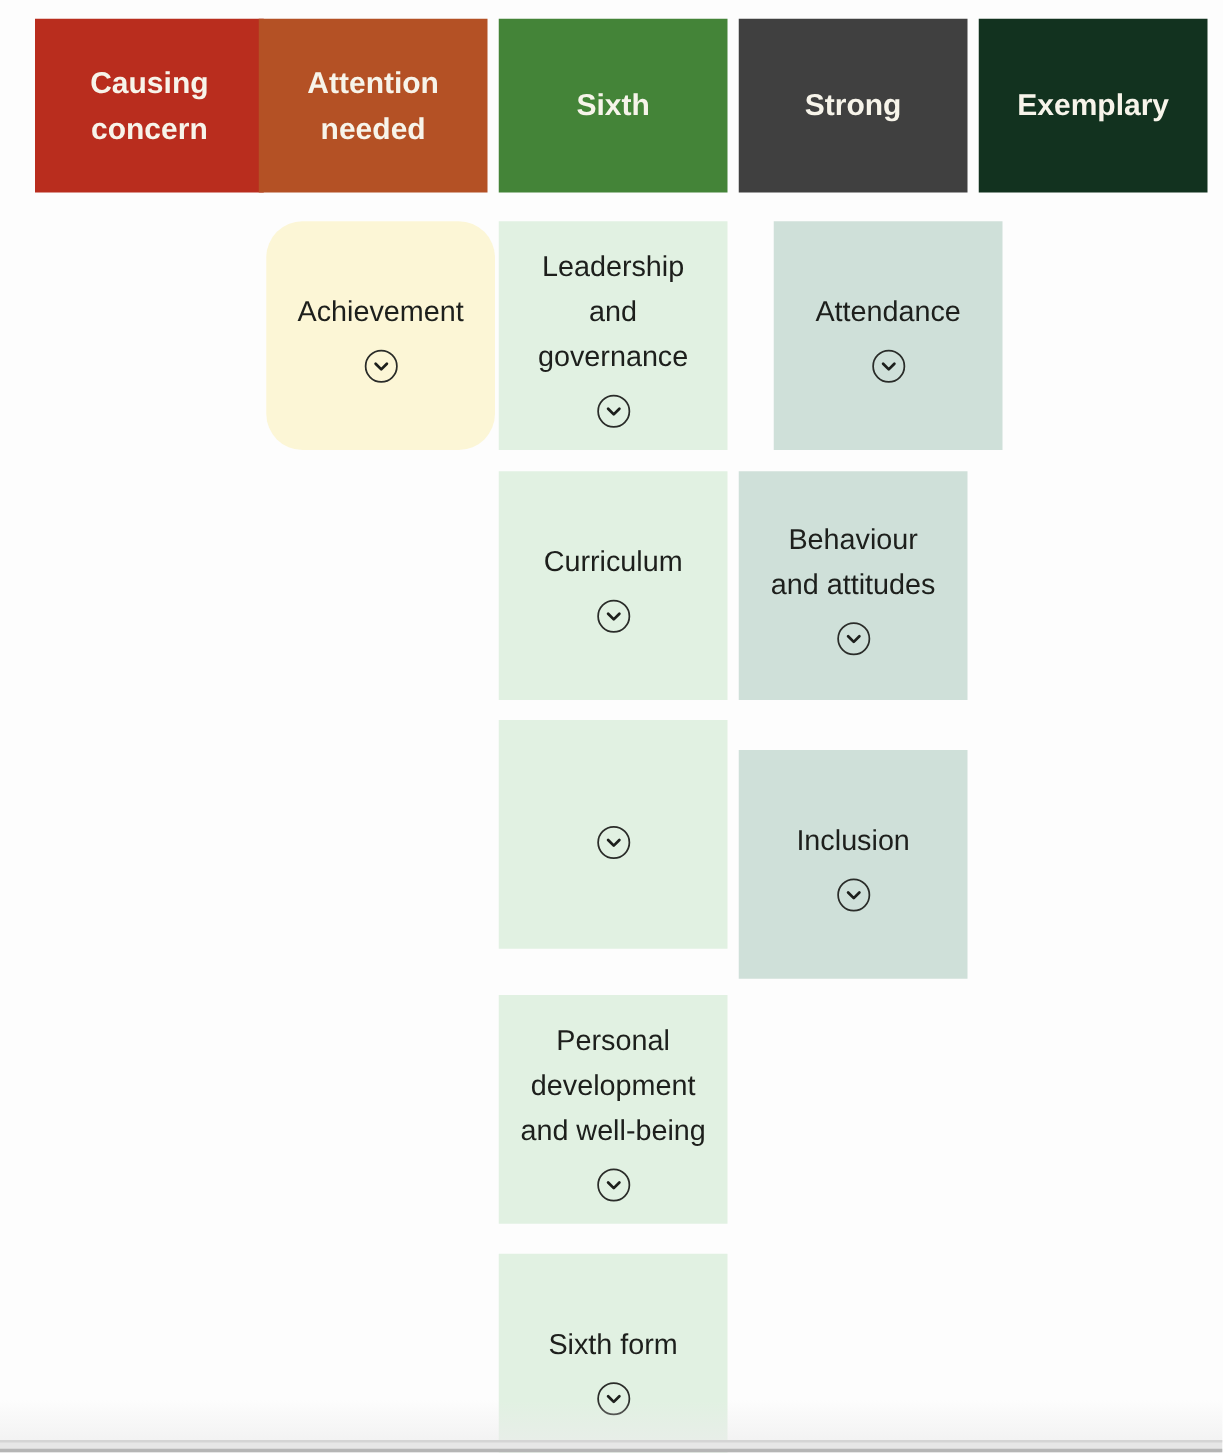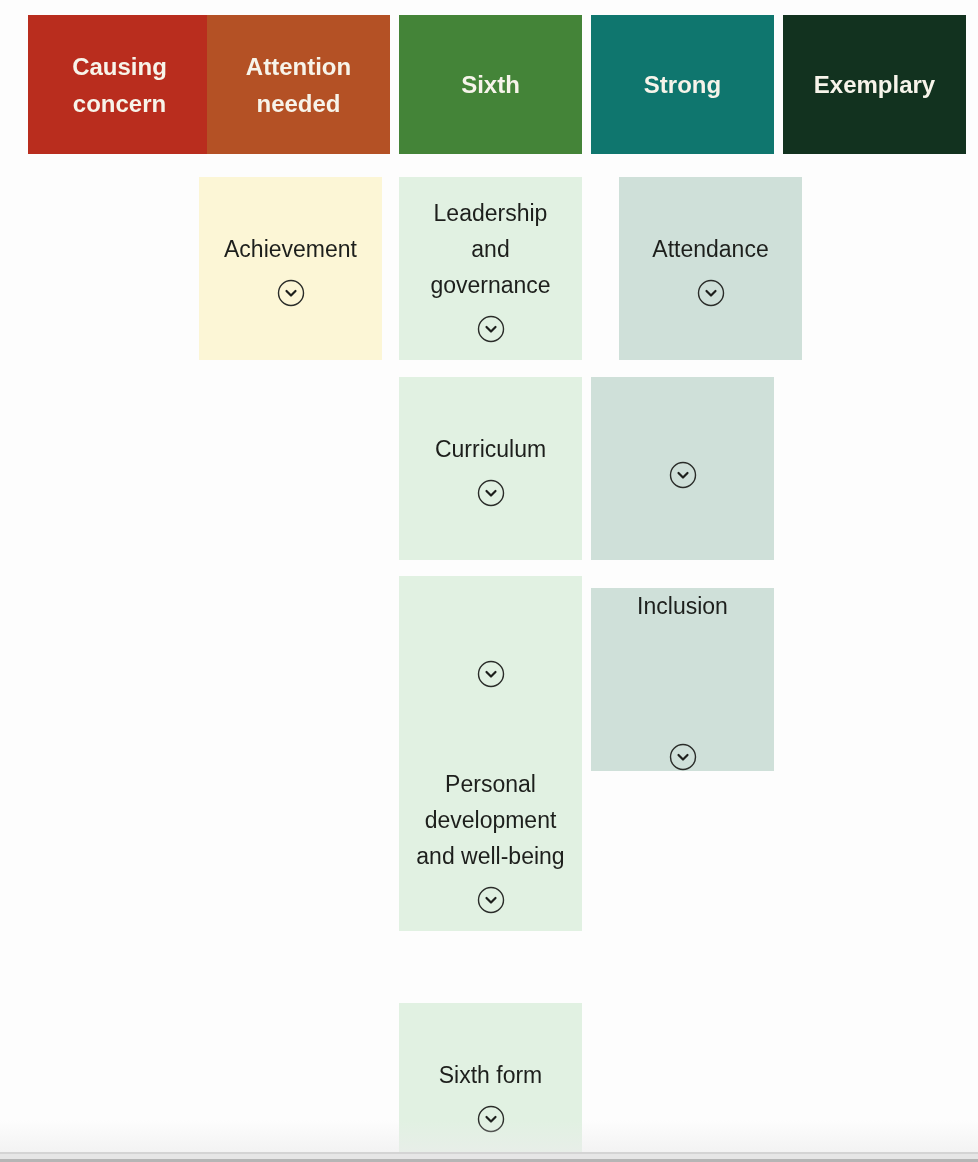--- a/index.html
+++ b/index.html
@@ -87,30 +87,30 @@
     <span class="card-label">Causing
 concern</span>
   </div>
   <div class="header" style="left:207px; background:#b45125;">
     <span class="card-label">Attention
 needed</span>
   </div>
   <div class="header" style="left:399px; background:#448438;">
     <span class="card-label">Sixth</span>
   </div>
-  <div class="header" style="left:591px; background:#0f766e;">
+  <div class="header" style="left:591px; background:#404040;">
     <span class="card-label">Strong</span>
   </div>
   <div class="header" style="left:783px; background:#12321f;">
     <span class="card-label">Exemplary</span>
   </div>
 </div>
 
 <div>
-  <div class="card col-attention" style="left:199px; top:177px;">
+  <div class="card col-attention" style="left:213px; top:177px;border-radius:29px;">
     <span class="card-label">Achievement</span>
     <svg class="chevron" viewBox="0 0 28 28">
       <circle cx="14" cy="14" r="12.5" fill="none" stroke="#2a2c29" stroke-width="1.4"></circle>
       <polyline points="9.5,12 14,16.5 18.5,12" fill="none" stroke="#1d1f1c" stroke-width="2.2" stroke-linecap="round" stroke-linejoin="round"></polyline>
     </svg>
   </div>
 </div>
 
 <div>
   <div class="card col-secure" style="left:399px; top:177px;">
@@ -128,21 +128,21 @@
       <circle cx="14" cy="14" r="12.5" fill="none" stroke="#2a2c29" stroke-width="1.4"></circle>
       <polyline points="9.5,12 14,16.5 18.5,12" fill="none" stroke="#1d1f1c" stroke-width="2.2" stroke-linecap="round" stroke-linejoin="round"></polyline>
     </svg>
   </div>
   <div class="card col-secure" style="left:399px; top:576px;">
     <svg class="chevron" viewBox="0 0 28 28">
       <circle cx="14" cy="14" r="12.5" fill="none" stroke="#2a2c29" stroke-width="1.4"></circle>
       <polyline points="9.5,12 14,16.5 18.5,12" fill="none" stroke="#1d1f1c" stroke-width="2.2" stroke-linecap="round" stroke-linejoin="round"></polyline>
     </svg>
   </div>
-  <div class="card col-secure" style="left:399px; top:748px;">
+  <div class="card col-secure" style="left:399px; top:796px;">
     <span class="card-label">Personal
 development
 and well-being</span>
     <svg class="chevron" viewBox="0 0 28 28">
       <circle cx="14" cy="14" r="12.5" fill="none" stroke="#2a2c29" stroke-width="1.4"></circle>
       <polyline points="9.5,12 14,16.5 18.5,12" fill="none" stroke="#1d1f1c" stroke-width="2.2" stroke-linecap="round" stroke-linejoin="round"></polyline>
     </svg>
   </div>
   <div class="card col-secure" style="left:399px; top:975px;margin-top:28px;">
     <span class="card-label">Sixth form</span>
@@ -155,26 +155,28 @@
 
 <div>
   <div class="card col-strong" style="left:591px; top:177px;margin-left:28px;">
     <span class="card-label">Attendance</span>
     <svg class="chevron" viewBox="0 0 28 28">
       <circle cx="14" cy="14" r="12.5" fill="none" stroke="#2a2c29" stroke-width="1.4"></circle>
       <polyline points="9.5,12 14,16.5 18.5,12" fill="none" stroke="#1d1f1c" stroke-width="2.2" stroke-linecap="round" stroke-linejoin="round"></polyline>
     </svg>
   </div>
   <div class="card col-strong" style="left:591px; top:377px;">
+    <span class="card-label">Behaviour
+and attitudes</span>
     <svg class="chevron" viewBox="0 0 28 28">
       <circle cx="14" cy="14" r="12.5" fill="none" stroke="#2a2c29" stroke-width="1.4"></circle>
       <polyline points="9.5,12 14,16.5 18.5,12" fill="none" stroke="#1d1f1c" stroke-width="2.2" stroke-linecap="round" stroke-linejoin="round"></polyline>
     </svg>
   </div>
-  <div class="card col-strong" style="left:591px; top:588px;justify-content:space-between;">
+  <div class="card col-strong" style="left:591px; top:600px;">
     <span class="card-label">Inclusion</span>
     <svg class="chevron" viewBox="0 0 28 28">
       <circle cx="14" cy="14" r="12.5" fill="none" stroke="#2a2c29" stroke-width="1.4"></circle>
       <polyline points="9.5,12 14,16.5 18.5,12" fill="none" stroke="#1d1f1c" stroke-width="2.2" stroke-linecap="round" stroke-linejoin="round"></polyline>
     </svg>
   </div>
 </div>
 
 <div class="bottom-fade"></div>
 <div class="bottom-bar"></div>

